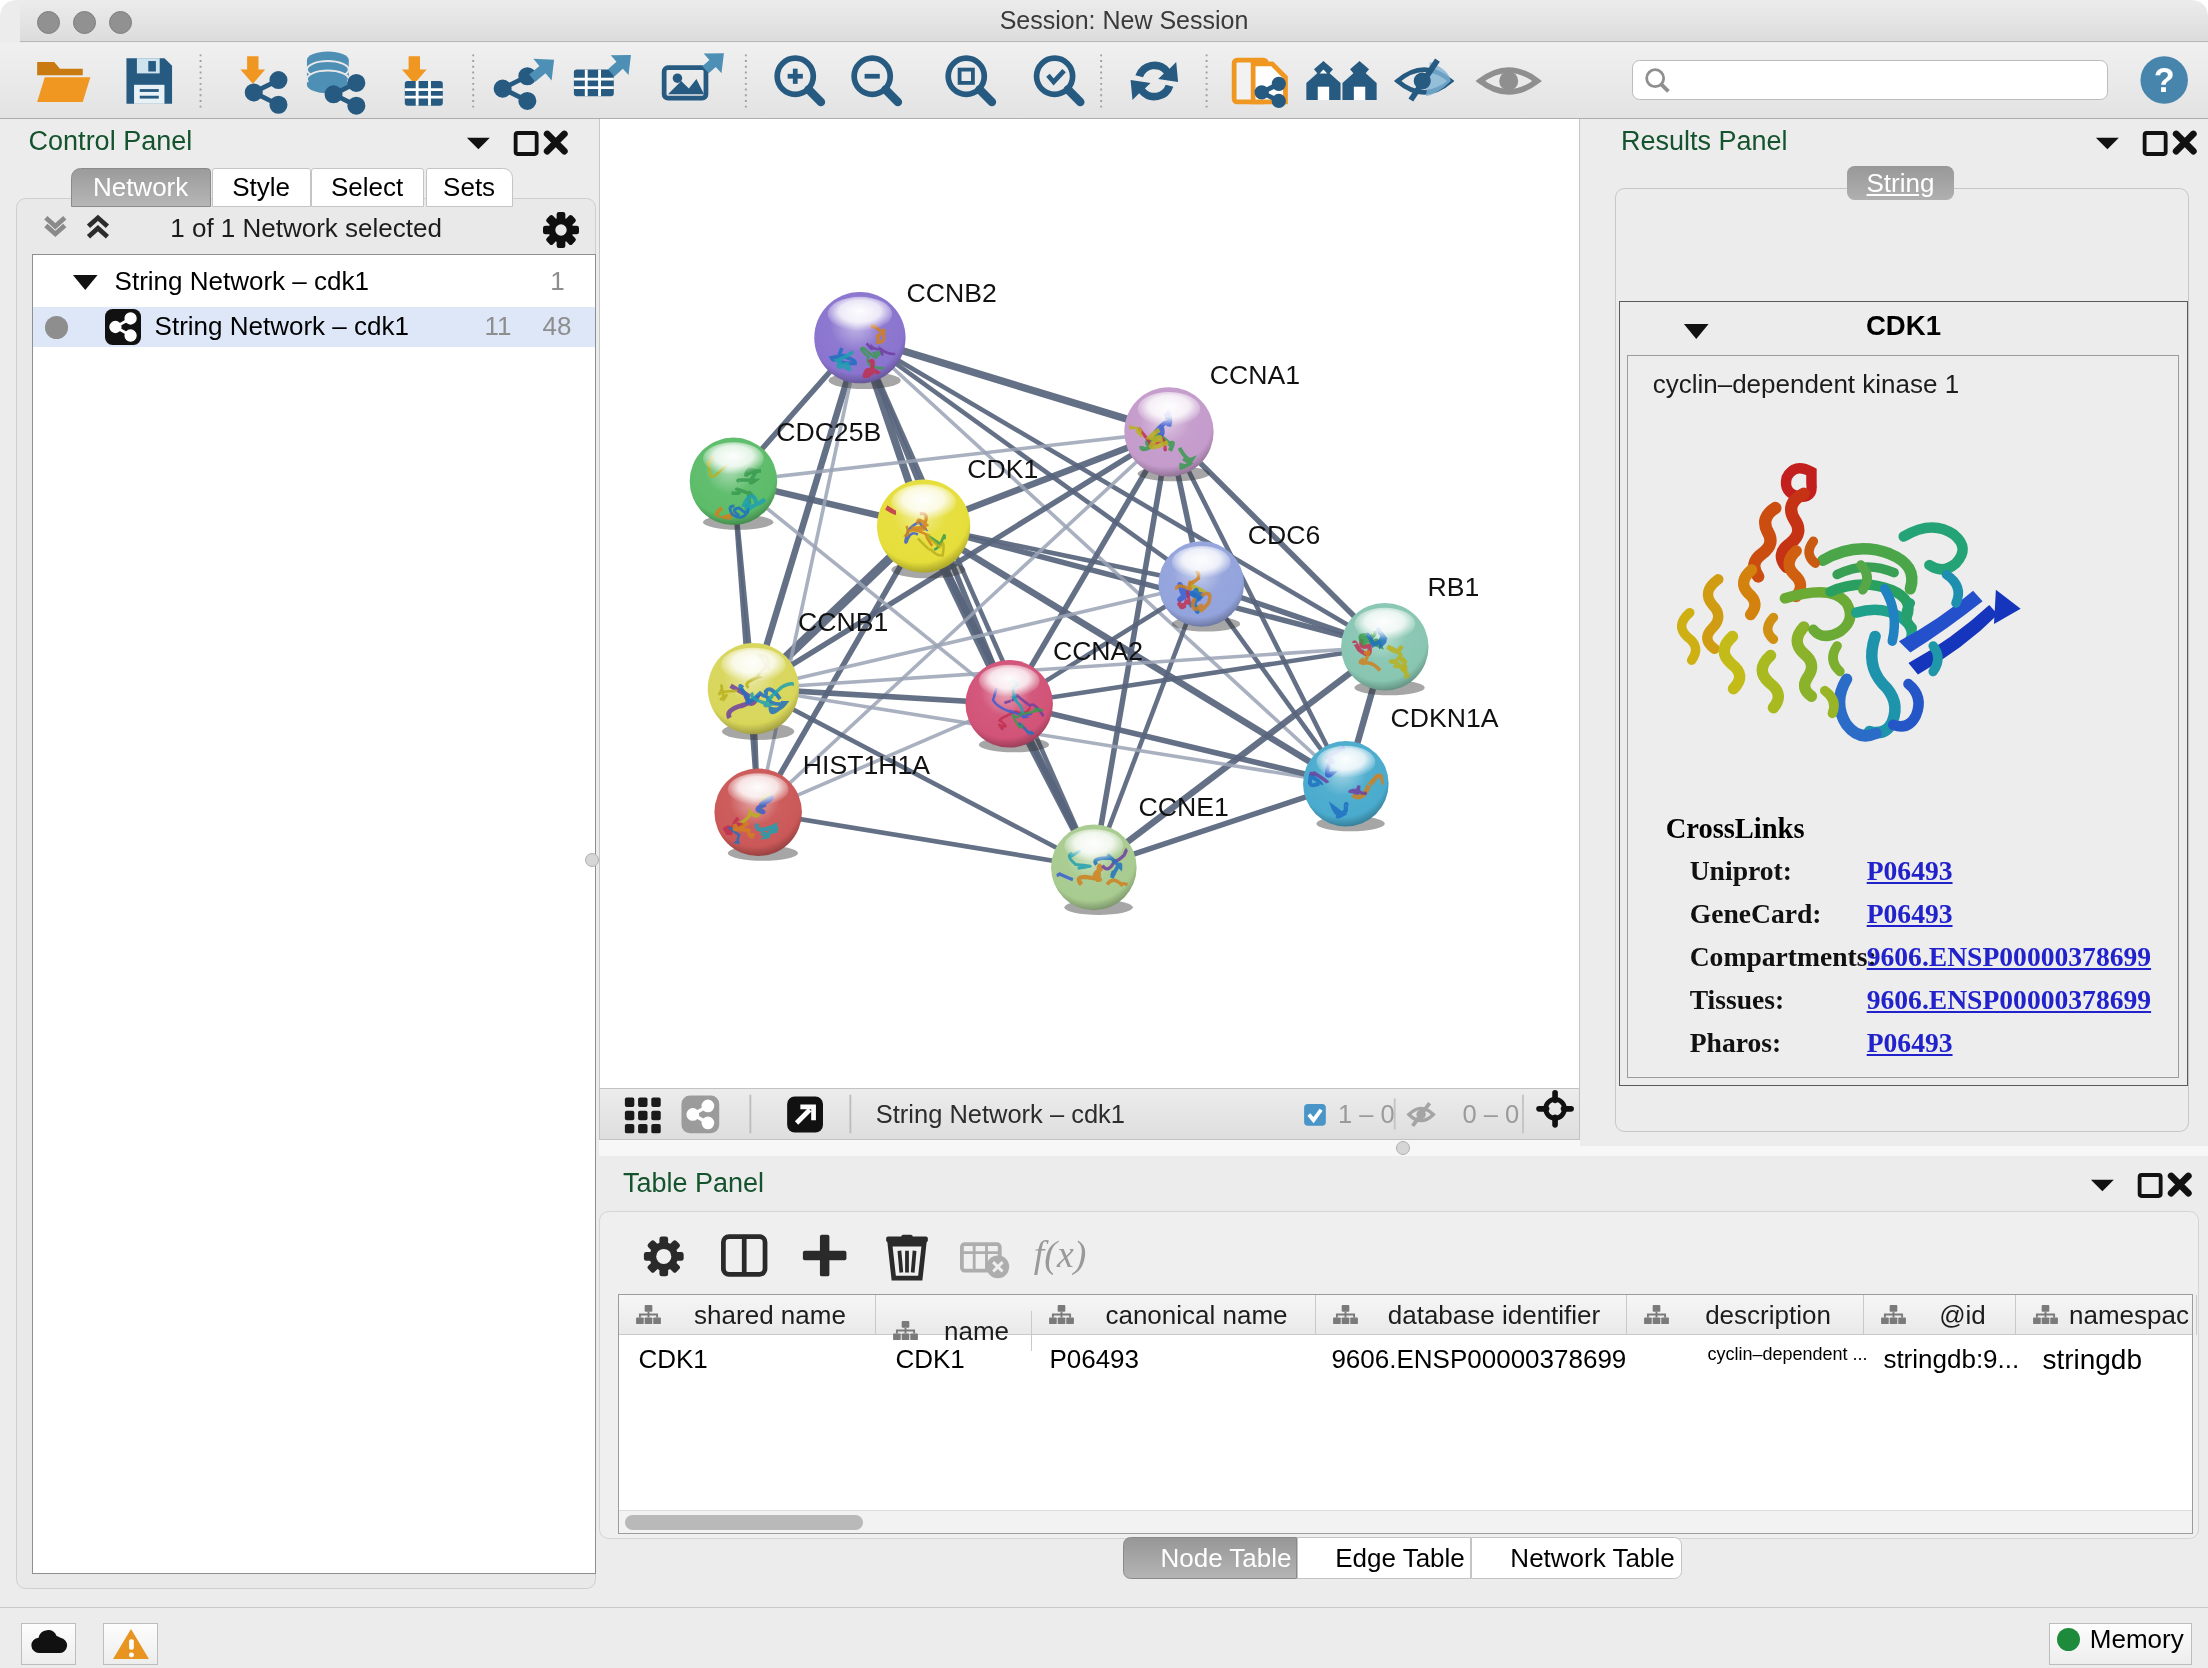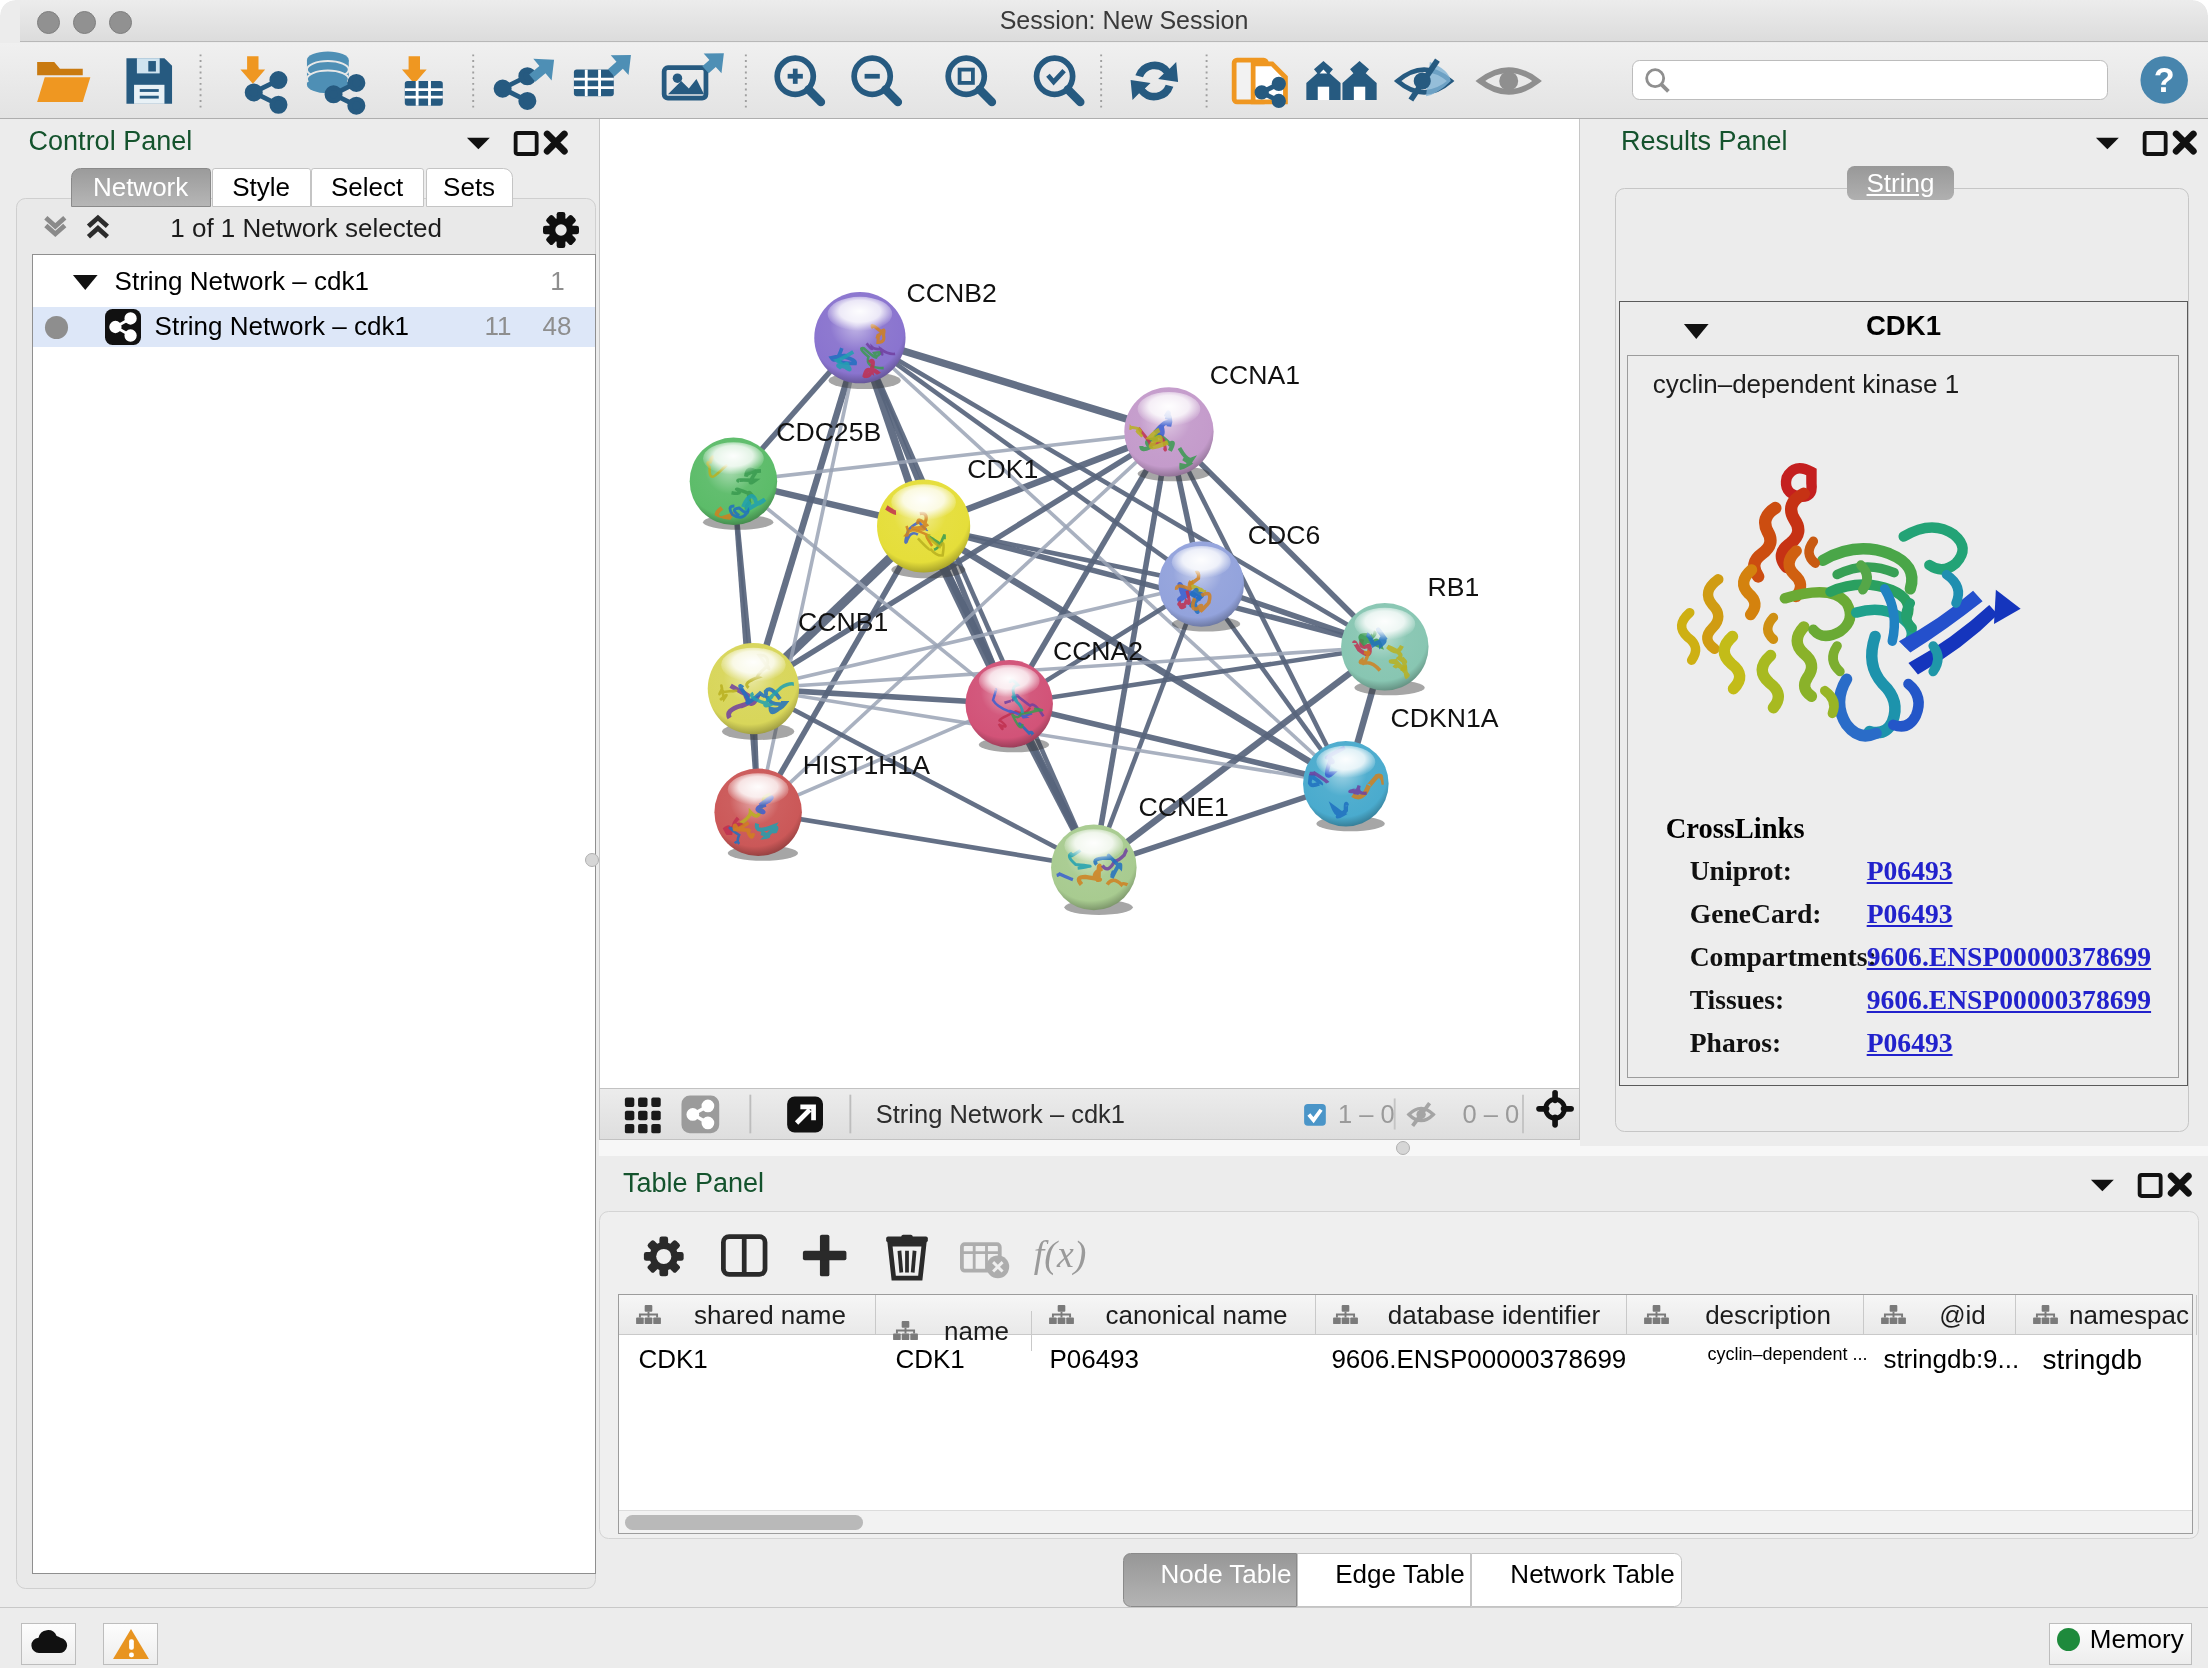--- a/index.html
+++ b/index.html
@@ -27,21 +27,21 @@
   #netstatus { position:absolute; left:599px; top:1088px; width:981px; height:52px;
     background:linear-gradient(#ececec,#dedede); border:1px solid #c2c2c2; }
   #splitstrip { position:absolute; left:599px; top:1140px; width:1609px; height:16px; background:#f7f7f7; }
   #results { position:absolute; left:1580px; top:119px; width:629px; height:1027px; background:#ececec; }
   #tablepanel { position:absolute; left:588px; top:1157px; width:1621px; height:451px; }
   #bottombar { position:absolute; left:0; top:1607px; width:2208px; height:61px;
     background:#ececec; border-top:1.9px solid #c8c8c8; }
   .clrow { position:absolute; left:62px; font-family:"Liberation Serif",serif; font-size:27.6px; white-space:nowrap;font-weight:bold; }
   .cll { display:inline-block; width:177px; color:#111; }
   .cla { color:#2222cc; text-decoration:underline; }
-  .btab { position:absolute; top:396px; height:54px; border:1px solid #c4c4c4; background:#fff;
+  .btab { position:absolute; top:380px; height:42px; border:1px solid #c4c4c4; background:#fff;
     font-size:26px; text-align:center; line-height:40px;padding-left:32px; }
   .bbtn { position:absolute; top:15px; height:42px; background:linear-gradient(#fdfdfd,#ededed);
     border:1.9px solid #bdbdbd; text-align:center; }
   .knob { position:absolute; width:14.3px; height:14.3px; border-radius:50%; background:#d6d6d6; border:1px solid #b0b0b0; }
   .corner { position:absolute; width:15px; height:15px; z-index:60; }
 </style>
 </head>
 <body>
 <div class="corner" style="top:0;left:0;background:radial-gradient(circle at 15px 15px, rgba(0,0,0,0) 14.3px, #ffffff 15px);"></div>
 <div class="corner" style="top:0;right:0;background:radial-gradient(circle at 0px 15px, rgba(0,0,0,0) 14.3px, #ffffff 15px);"></div>

